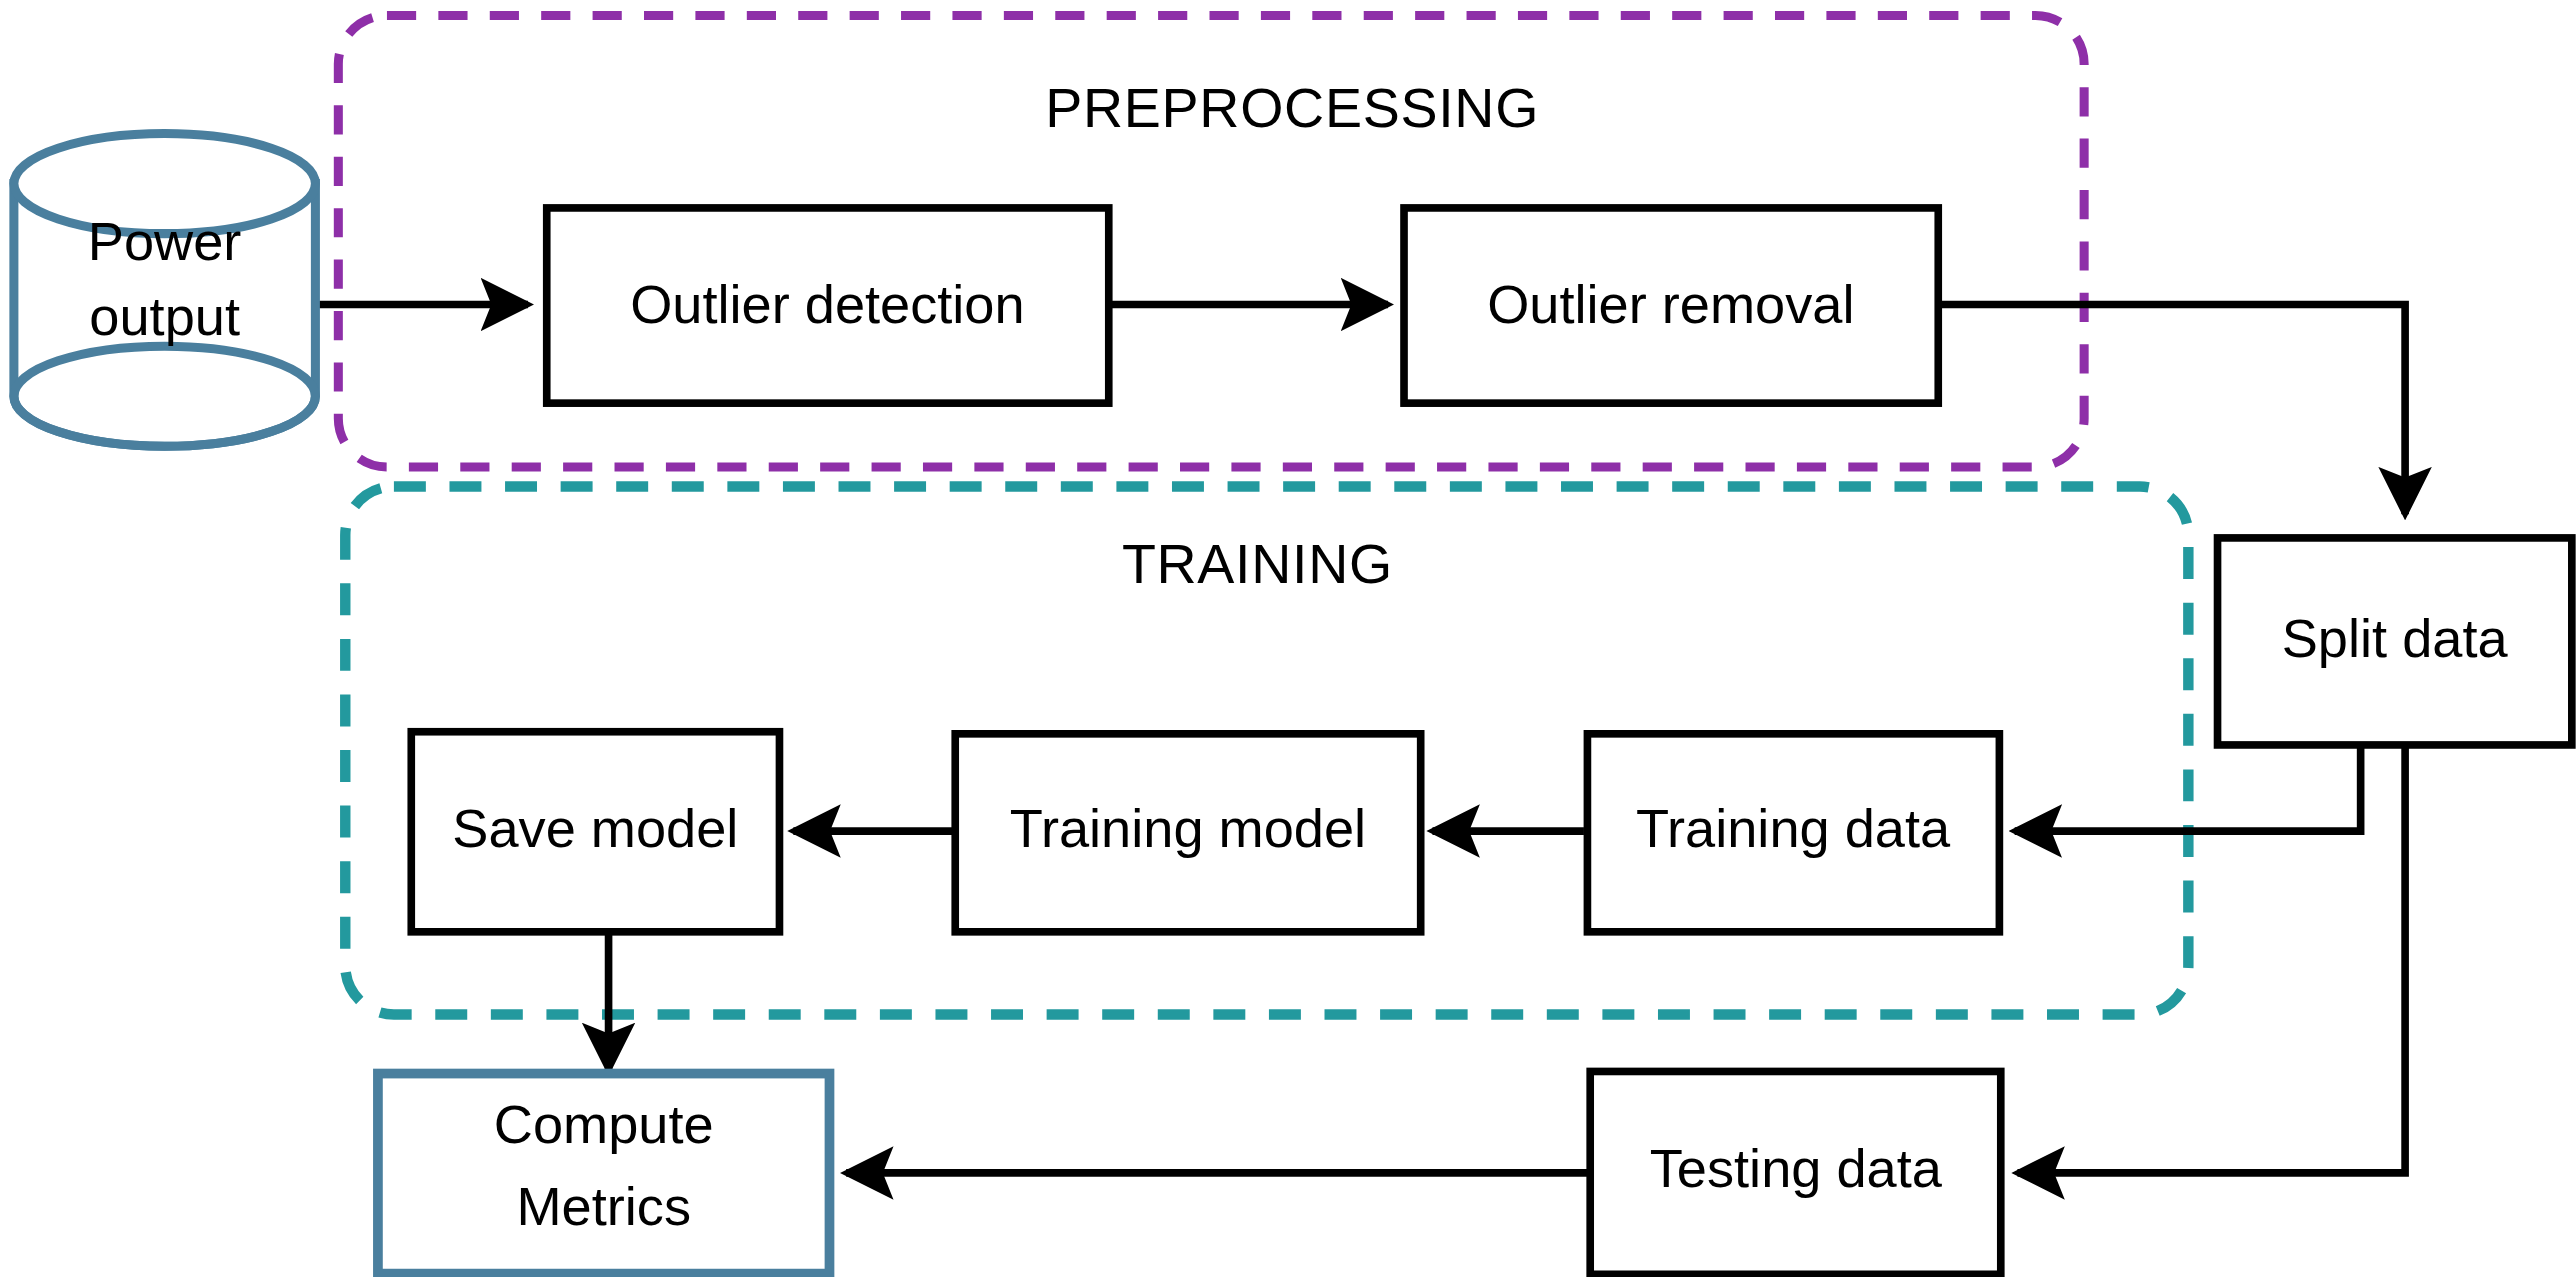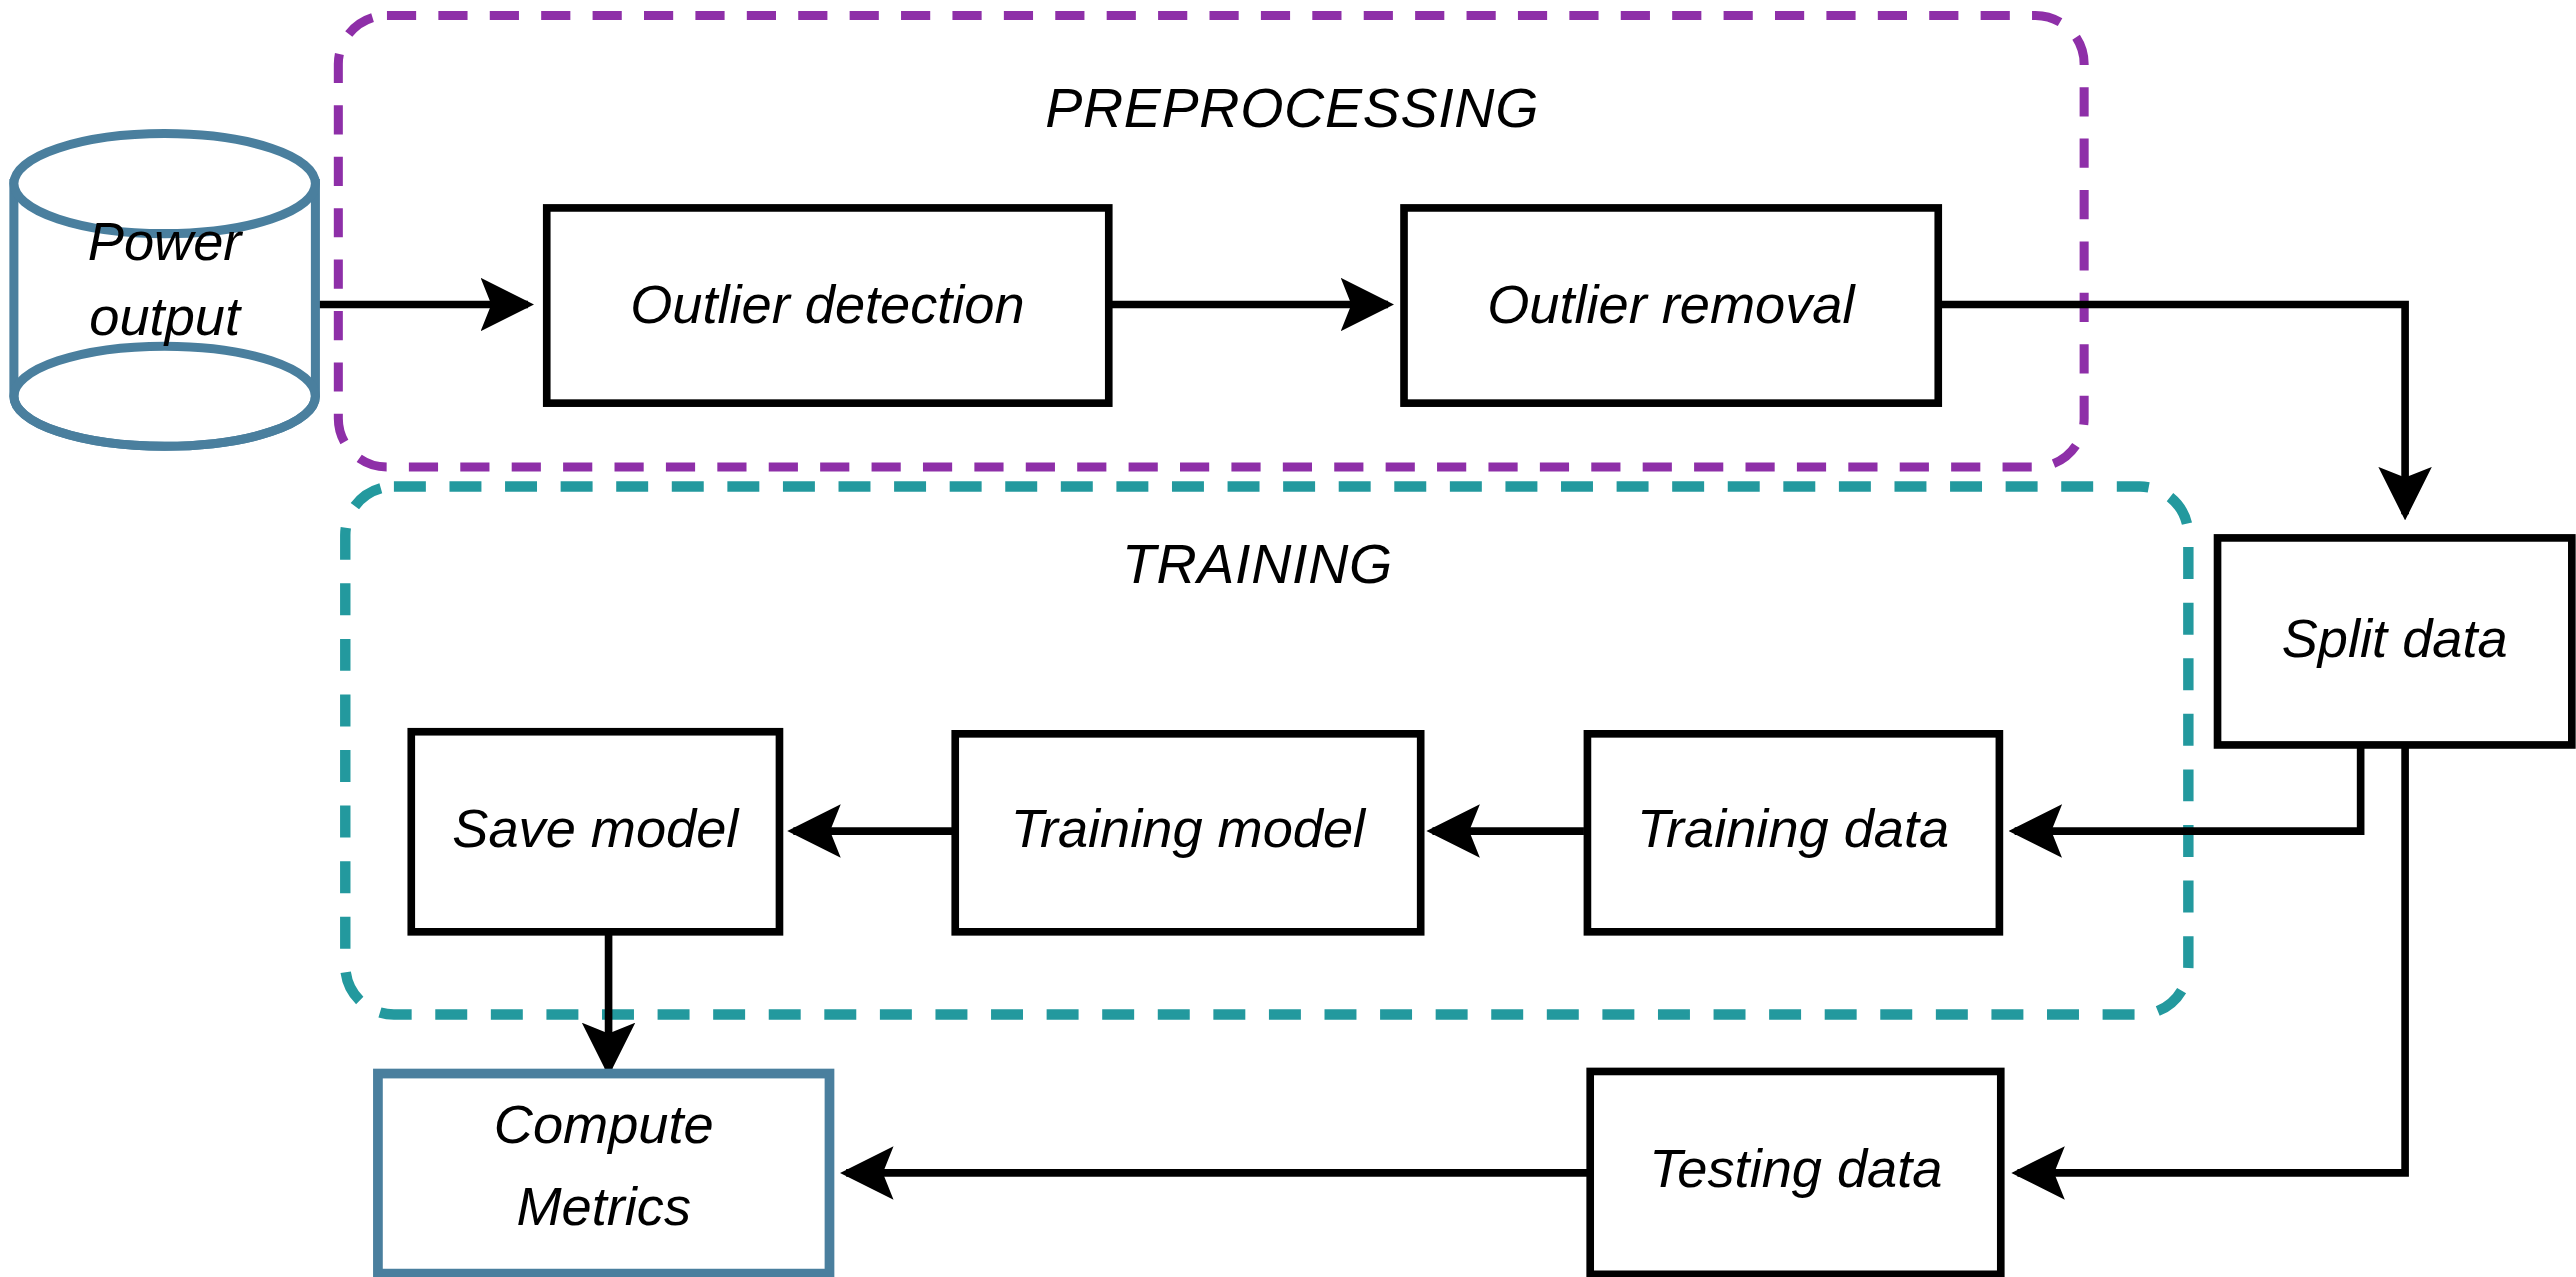--- a/index.html
+++ b/index.html
@@ -12,21 +12,20 @@
     width: 2576px;
     height: 1278px;
     overflow: hidden;
     font-family: "Liberation Sans", sans-serif;
   }
   #diagram-root {
     position: relative;
     width: 2576px;
     height: 1278px;
     background: #ffffff;
-    font-style: italic;
   }
   svg#flowchart {
     position: absolute;
     top: 0;
     left: 0;
     width: 2576px;
     height: 1278px;
     display: block;
   }
   .node-text {

